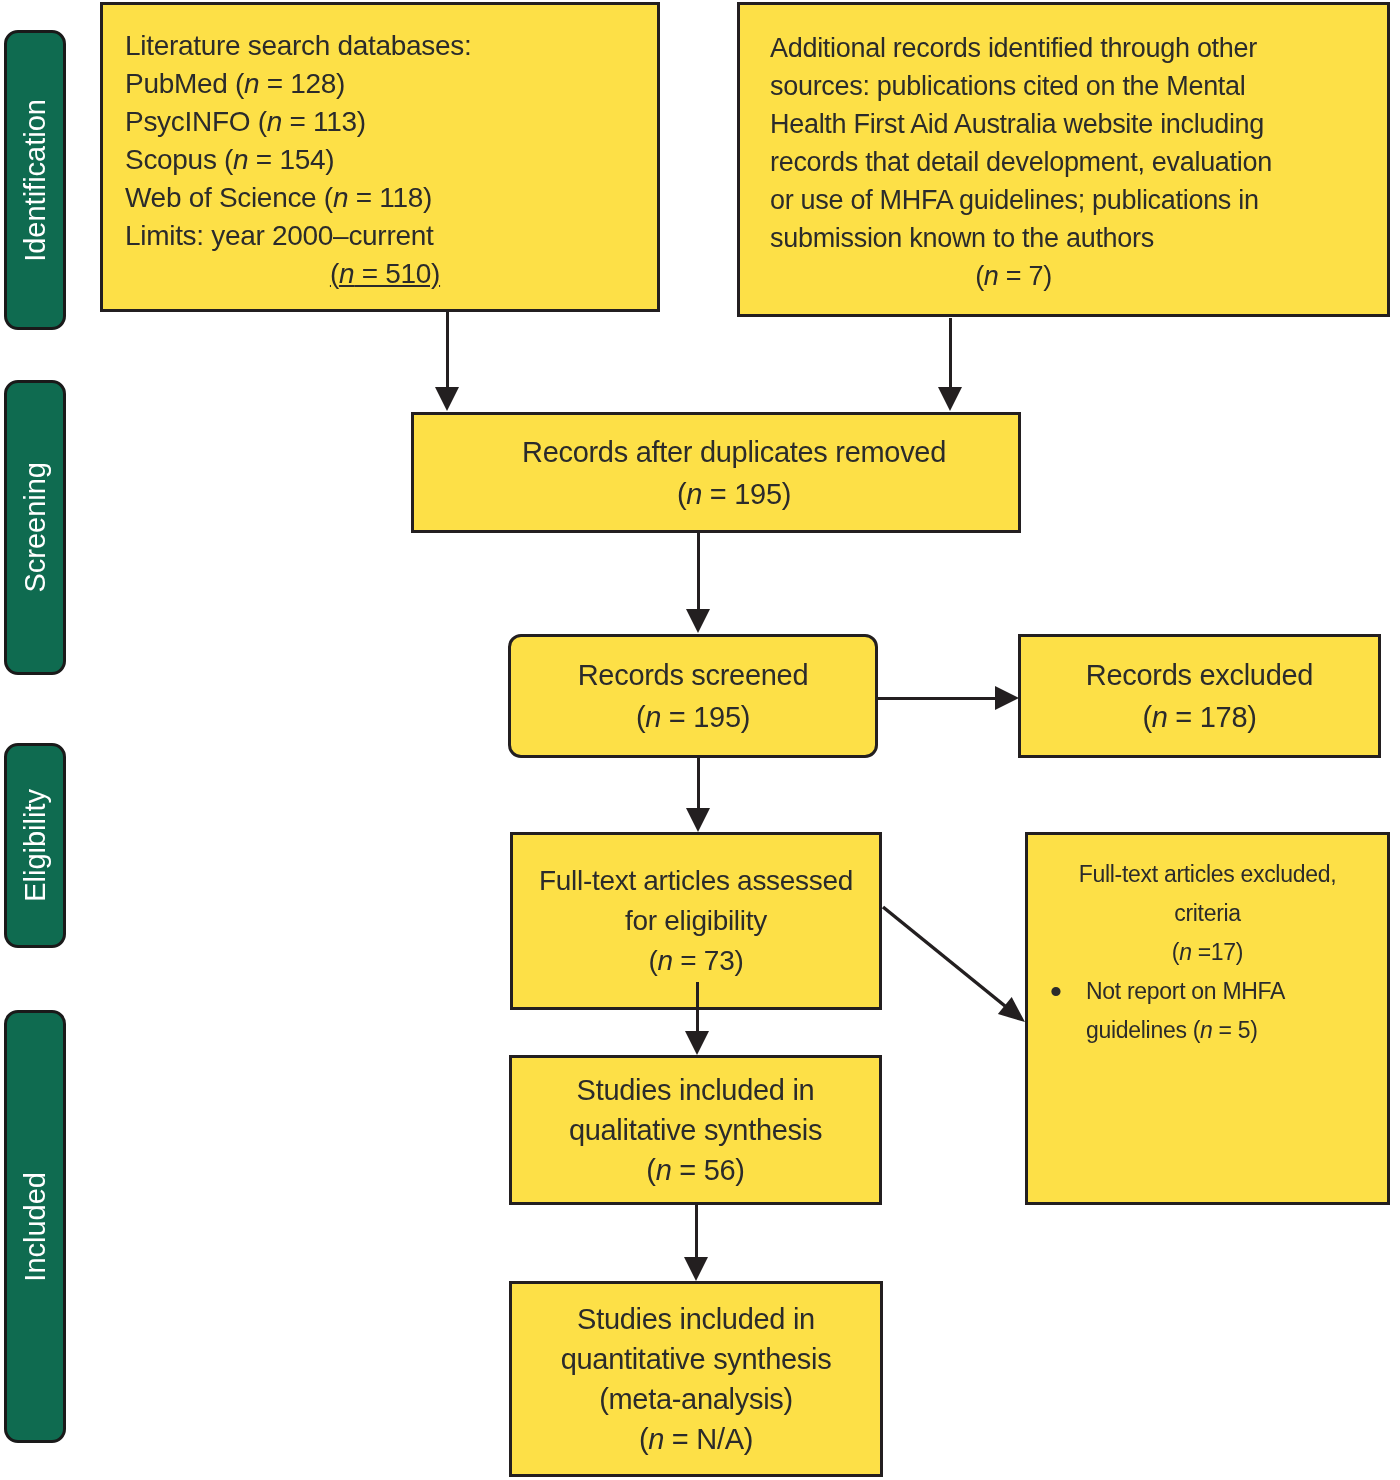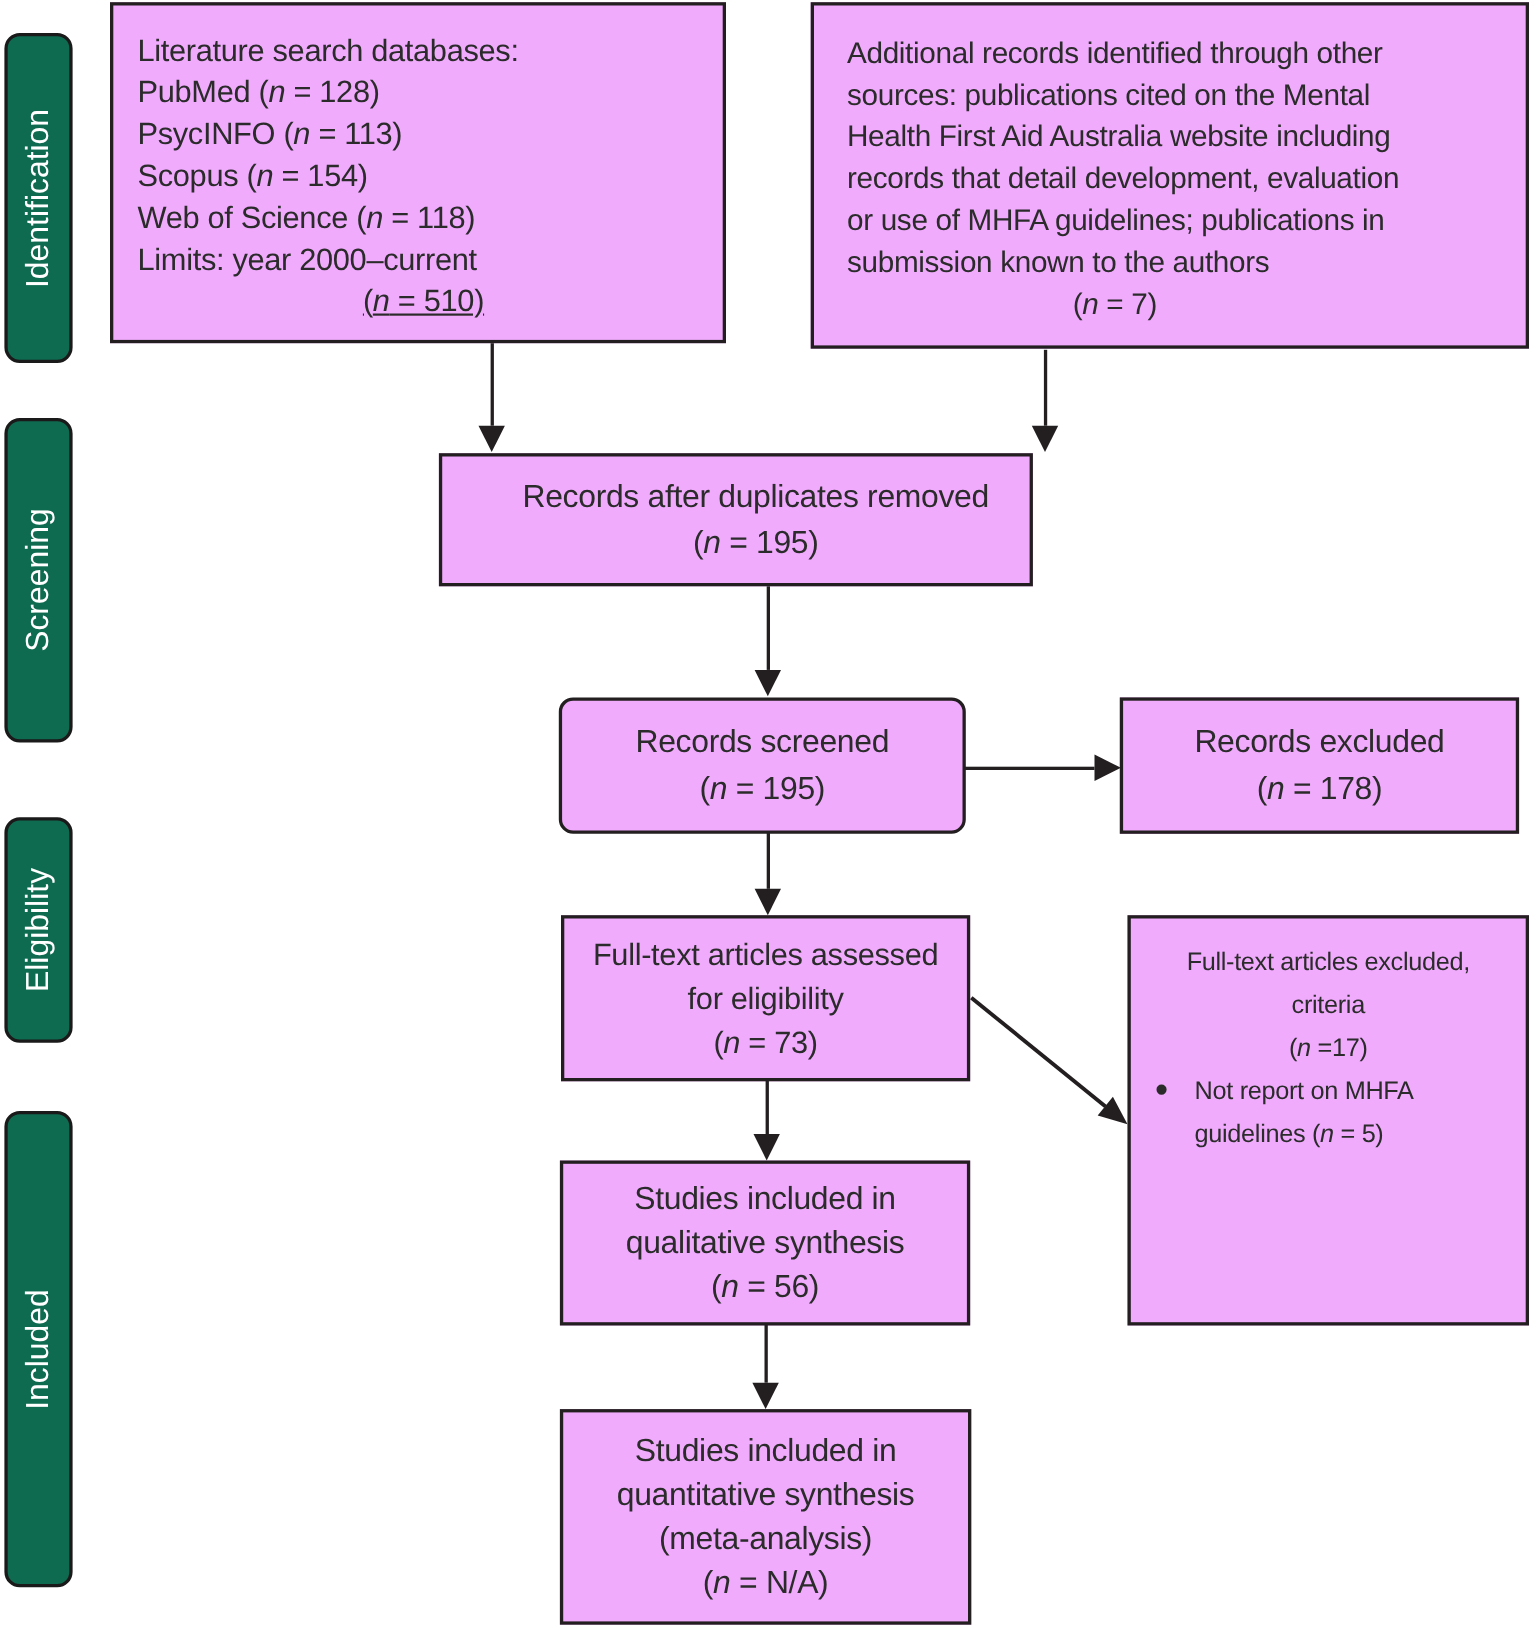--- a/index.html
+++ b/index.html
@@ -17,33 +17,33 @@
   .pill .vtext{
     writing-mode:vertical-rl;transform:rotate(180deg);
     color:#ffffff;font-size:29px;white-space:nowrap;letter-spacing:0;
   }
   #pill-identification{top:30px;height:300px;}
   #pill-screening{top:380px;height:295px;}
   #pill-eligibility{top:743px;height:205px;}
   #pill-included{top:1010px;height:433px;}
   
   .box{
-    position:absolute;background:#f0abfc;border:3px solid #231f20;
+    position:absolute;background:#fde047;border:3px solid #231f20;
     box-sizing:border-box;
   }
   .box .line{white-space:nowrap;}
   .center-box{display:flex;flex-direction:column;justify-content:center;align-items:center;text-align:center;}
   #box-literature{left:100px;top:2px;width:560px;height:310px;padding:22px 12px 0 22px;font-size:28px;line-height:38px;}
   #box-literature .total{text-align:center;text-decoration:underline;}
   #box-additional{left:737px;top:2px;width:653px;height:315px;padding:24px 10px 0 30px;font-size:27px;line-height:38px;}
   #box-additional .total{text-align:center;padding-right:120px;}
-  #box-duplicates{left:399px;top:412px;width:540px;height:121px;font-size:29px;line-height:42px;padding-left:36px;}
+  #box-duplicates{left:411px;top:412px;width:610px;height:121px;font-size:29px;line-height:42px;padding-left:36px;}
   #box-screened{left:508px;top:634px;width:370px;height:124px;font-size:29px;line-height:42px;border-radius:13px;}
   #box-excluded{left:1018px;top:634px;width:363px;height:124px;font-size:29px;line-height:42px;}
-  #box-fulltext{left:510px;top:832px;width:372px;height:151px;font-size:28px;line-height:40px;}
+  #box-fulltext{left:510px;top:832px;width:372px;height:178px;font-size:28px;line-height:40px;}
   #box-qualitative{left:509px;top:1055px;width:373px;height:150px;font-size:29px;line-height:40px;}
   #box-quantitative{left:509px;top:1281px;width:374px;height:196px;font-size:29px;line-height:40px;}
   #box-ft-excluded{left:1025px;top:832px;width:365px;height:373px;padding:20px 6px 0 6px;font-size:23px;line-height:39px;}
   #box-ft-excluded .hdr{text-align:center;}
   #box-ft-excluded ul{margin:0;padding:0 0 0 16px;list-style:none;}
   #box-ft-excluded li.line{white-space:normal;position:relative;padding-left:36px;text-align:left;}
   #box-ft-excluded li.line::before{content:"\2022";position:absolute;left:0;top:0;font-size:34px;}
   
   .varrow{position:absolute;width:24px;display:flex;flex-direction:column;align-items:center;}
   .varrow .stem{width:3px;background:#231f20;}

